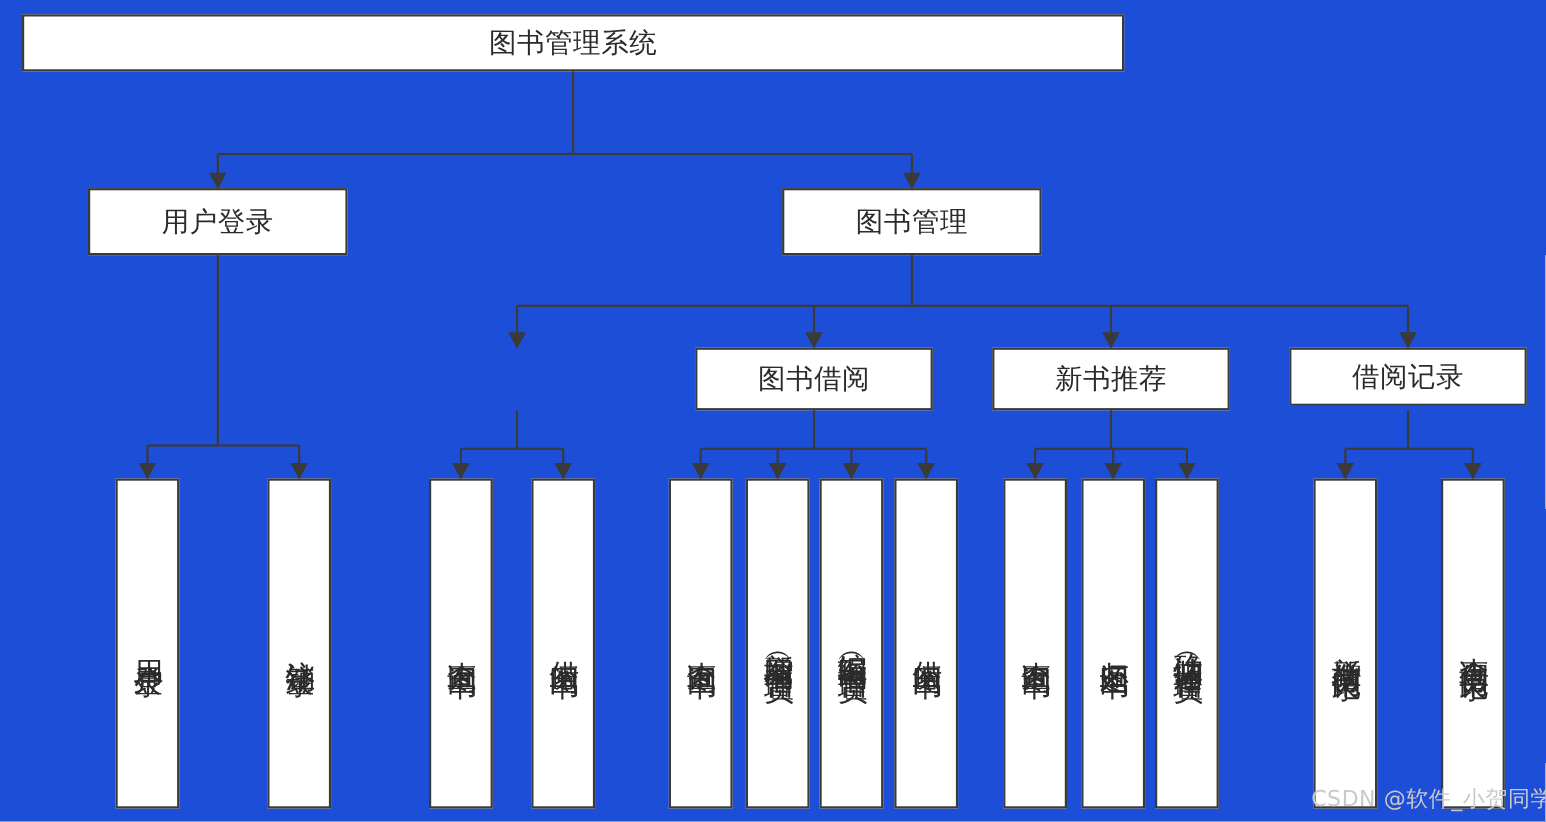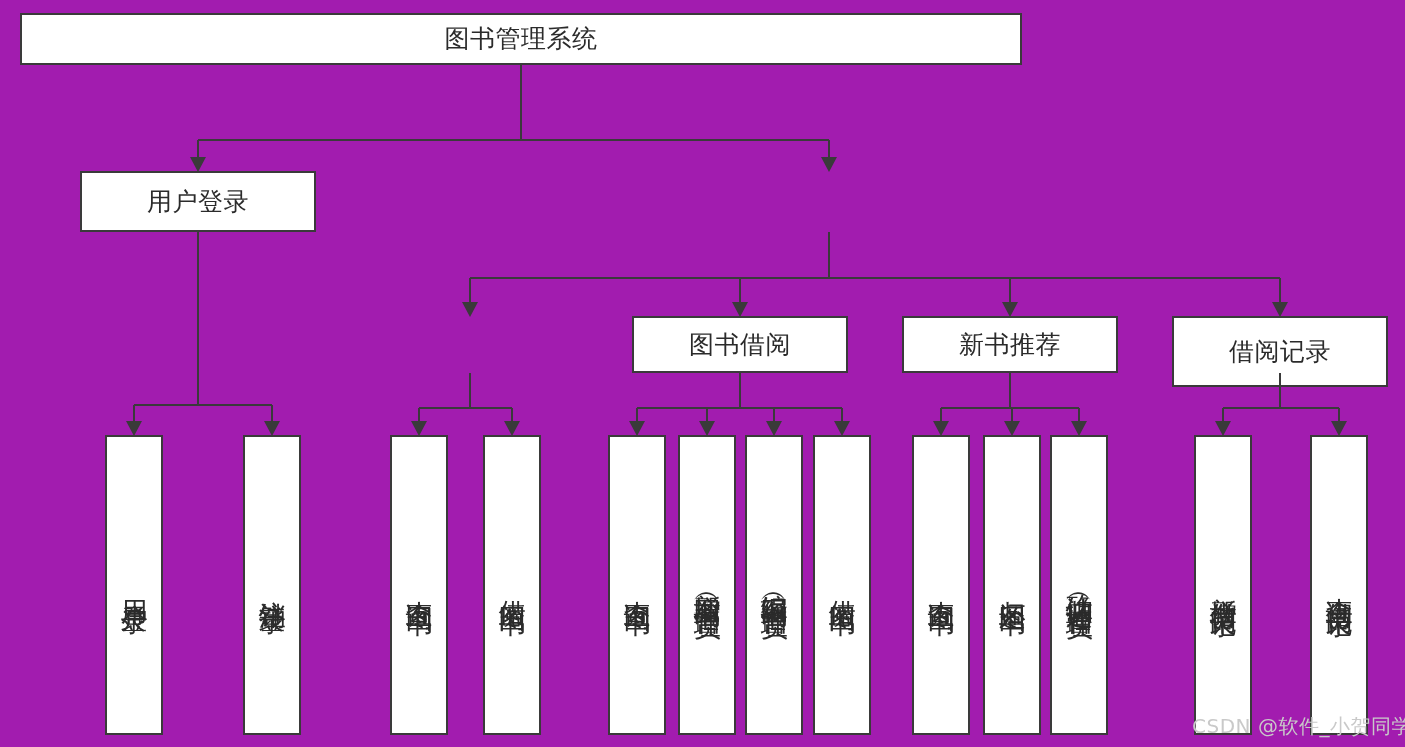--- a/index.html
+++ b/index.html
@@ -7,21 +7,21 @@
     padding: 0;
     background: #ffffff;
   }
   body {
     font-family: "DejaVu Sans", "Liberation Sans", sans-serif;
   }
   #canvas {
     position: relative;
     width: 1405px;
     height: 747px;
-    background: #a21caf;
+    background: #1d4ed8;
     overflow: hidden;
   }
   .node {
     position: absolute;
     box-sizing: border-box;
     border: 2.5px solid #3a3a3a;
     background: #ffffff;
     display: flex;
     align-items: center;
     justify-content: center;
@@ -75,28 +75,31 @@
 
 <div id="canvas">
 
   <div class="node horizontal" id="node-title" style="left: 20px; top: 13px; width: 1002px; height: 52px;">
     <span>图书管理系统</span>
   </div>
 
   <div class="node horizontal" id="node-l2-0" style="left: 80px; top: 171px; width: 236px; height: 61px;">
     <span>用户登录</span>
   </div>
+  <div class="node horizontal" id="node-l2-1" style="left: 711px; top: 171px; width: 236px; height: 61px;">
+    <span>图书管理</span>
+  </div>
 
   <div class="node horizontal" id="node-l3-1" style="left: 632px; top: 316px; width: 216px; height: 57px;">
     <span>图书借阅</span>
   </div>
   <div class="node horizontal" id="node-l3-2" style="left: 902px; top: 316px; width: 216px; height: 57px;">
     <span>新书推荐</span>
   </div>
-  <div class="node horizontal" id="node-l3-3" style="left: 1172px; top: 316px; width: 216px; height: 71px;">
+  <div class="node horizontal" id="node-l3-3" style="left: 1172px; top: 316px; width: 216px; height: 53px;">
     <span>借阅记录</span>
   </div>
 
   <div class="node vertical" id="leaf-0" style="left: 105px; top: 435px; width: 58px; height: 300px;">
     <span class="vtext">用户登录</span>
   </div>
   <div class="node vertical" id="leaf-1" style="left: 243px; top: 435px; width: 58px; height: 300px;">
     <span class="vtext">注销登录</span>
   </div>
   <div class="node vertical" id="leaf-2" style="left: 390px; top: 435px; width: 58px; height: 300px;">

